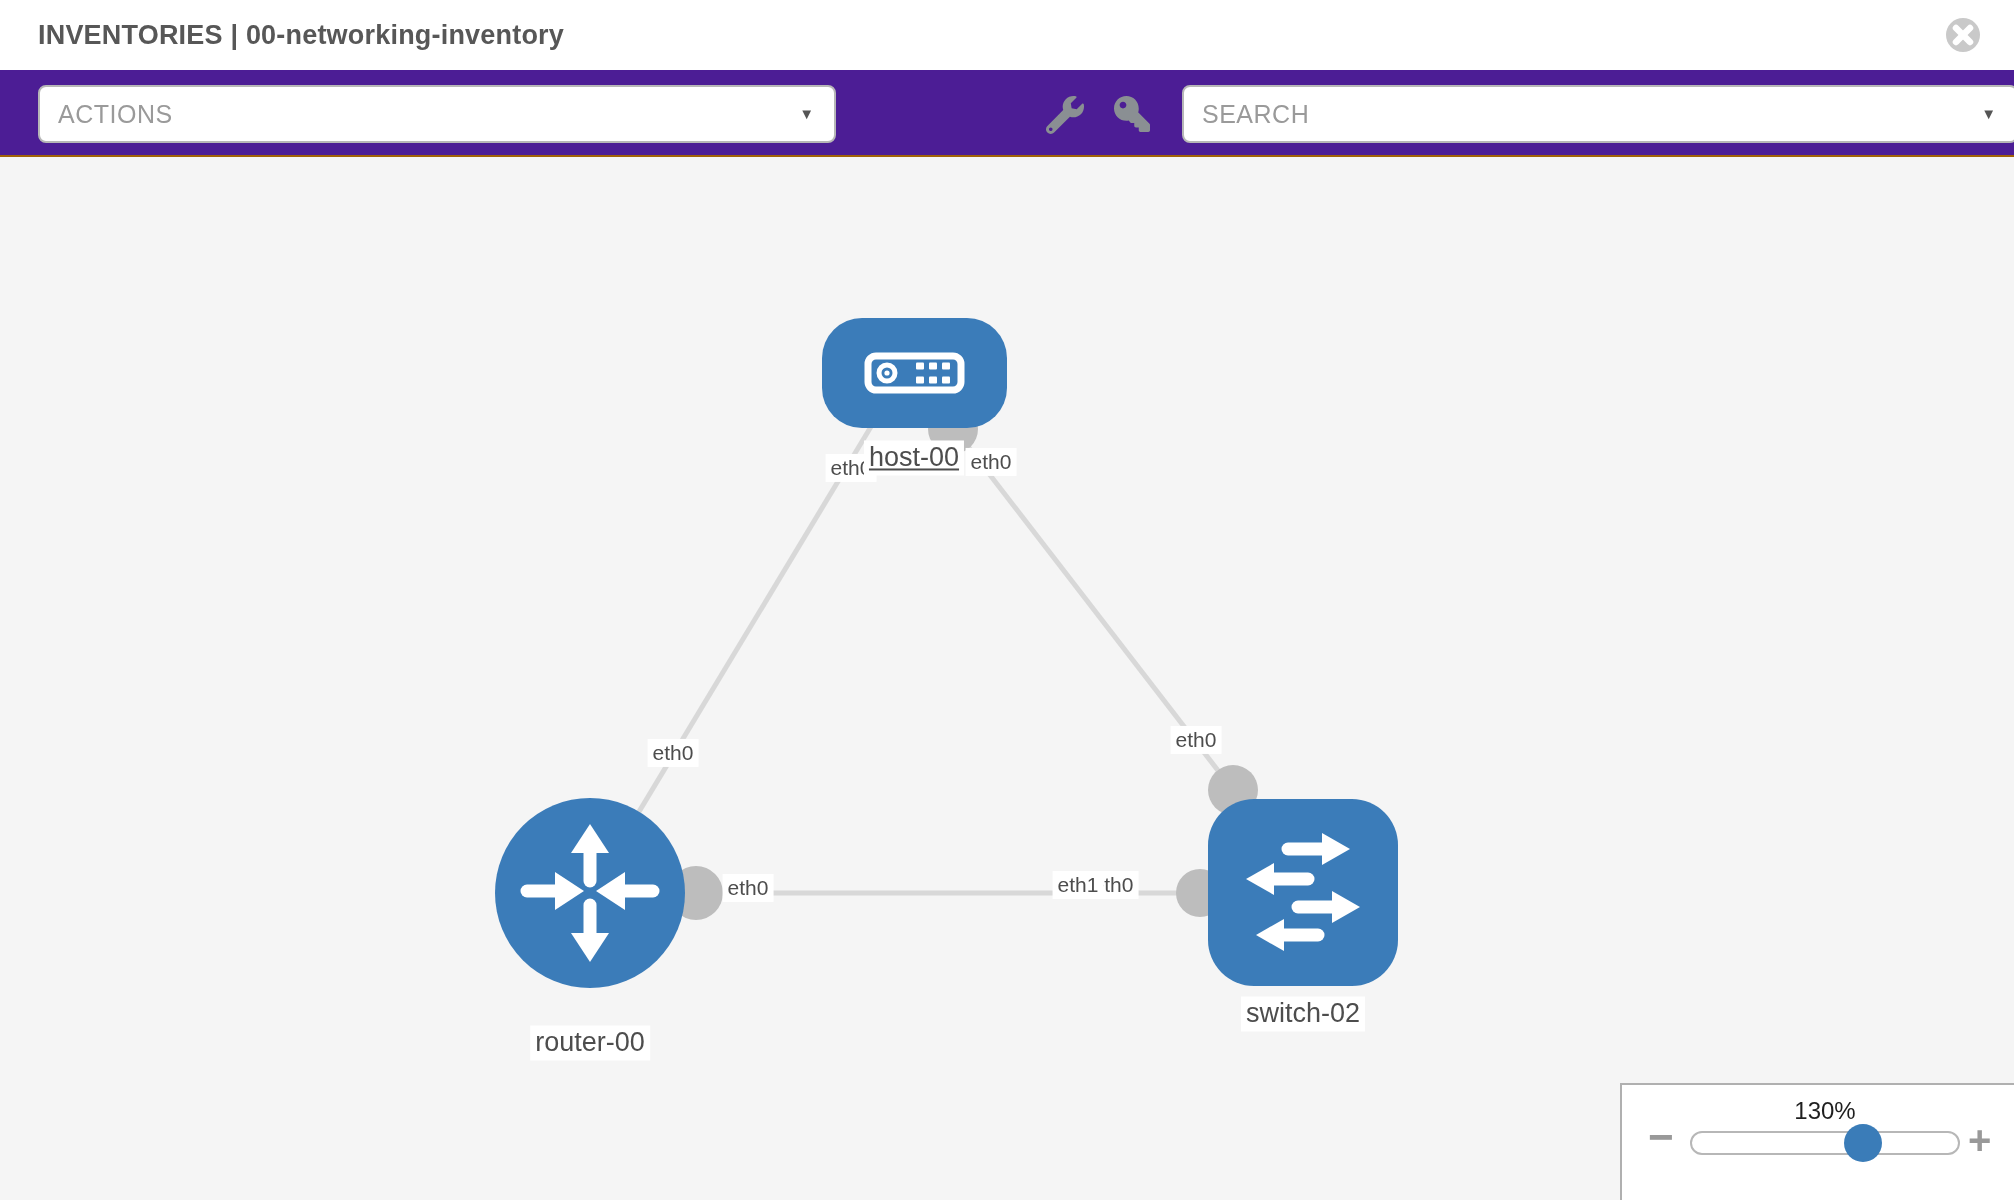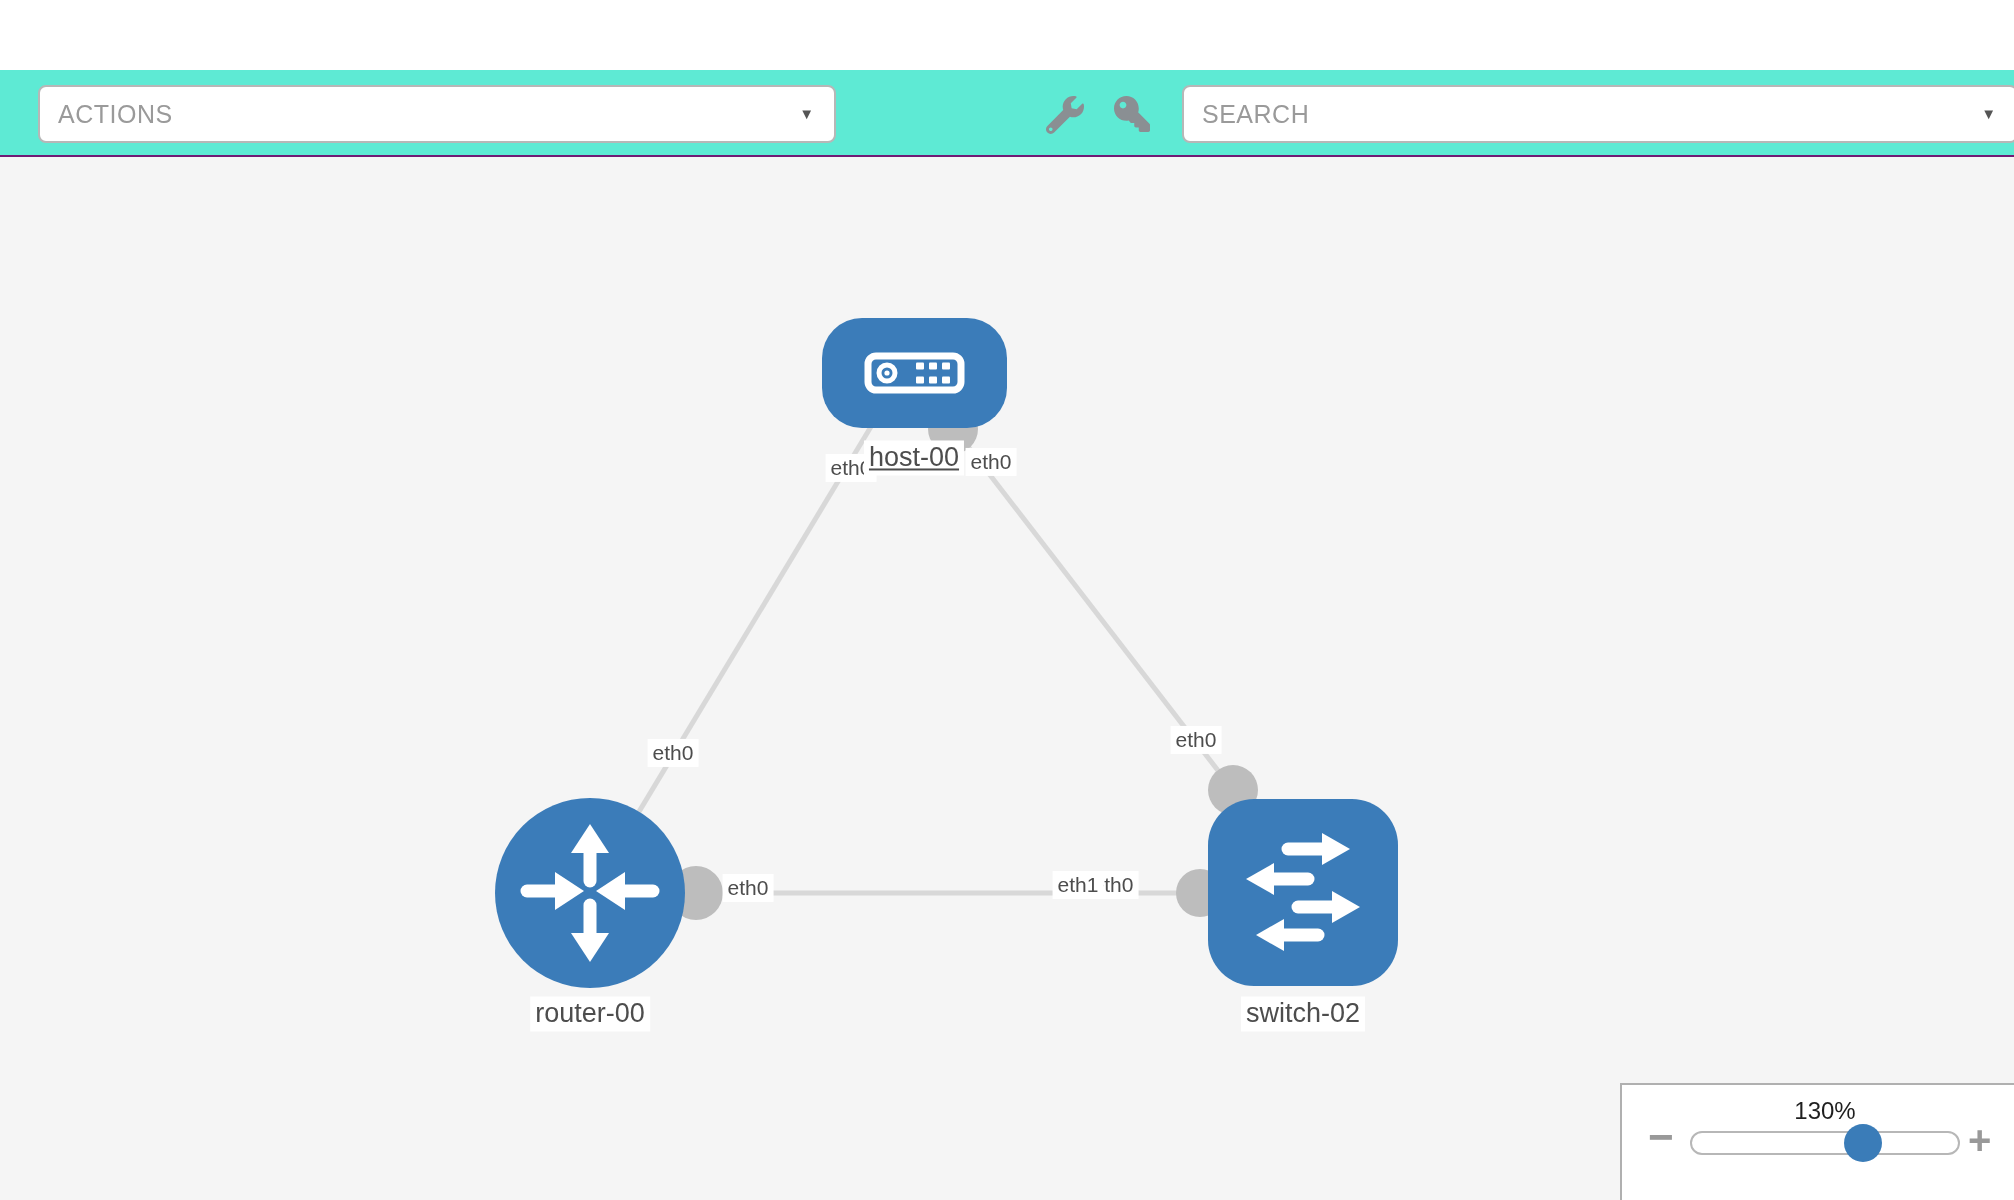--- a/index.html
+++ b/index.html
@@ -29,22 +29,22 @@
   .close-btn {
     position: absolute; right: 32px; top: 16px;
     width: 38px; height: 38px;
     cursor: pointer;
   }
 
   
   .toolbar {
     position: absolute; left: 0; top: 70px;
     width: 100%; height: 87px;
-    background: #5eead4;
-    border-bottom: 2px solid #701a75;
+    background: #4c1d95;
+    border-bottom: 2px solid #a16207;
   }
   .select-box {
     position: absolute; top: 15px; height: 58px;
     background: #ffffff;
     border: 2px solid #b7b7b7;
     border-radius: 8px;
   }
   .select-box .select-label {
     position: absolute; left: 18px; top: 0;
     line-height: 54px;
@@ -121,20 +121,30 @@
     border-radius: 50%;
     background: #3a7cb8;
     cursor: grab;
   }
 </style>
 </head>
 <body>
 
 <div class="screen">
 
+  <div class="app-header">
+    <div class="title">INVENTORIES | 00-networking-inventory</div>
+    <div class="close-btn">
+      <svg width="38" height="38" viewBox="0 0 38 38">
+        <circle cx="19" cy="19" r="17" fill="#c9c9c9"></circle>
+        <line x1="12" y1="12" x2="26" y2="26" stroke="#ffffff" stroke-width="6.5" stroke-linecap="round"></line>
+        <line x1="26" y1="12" x2="12" y2="26" stroke="#ffffff" stroke-width="6.5" stroke-linecap="round"></line>
+      </svg>
+    </div>
+  </div>
 
   <div class="toolbar">
 
     <div class="select-box actions-box">
       <span class="select-label">ACTIONS</span>
       <span class="caret">▼</span>
     </div>
 
     <div class="tool-icon-btn wrench-btn">
       <svg width="38" height="38" viewBox="0 0 512 512">
@@ -215,21 +225,21 @@
 
     <div class="chip iface-label" style="left:851px; top:311px;">eth0</div>
     <div class="chip iface-label" style="left:991px; top:305px;">eth0</div>
     <div class="chip iface-label" style="left:673px; top:596px;">eth0</div>
     <div class="chip iface-label" style="left:748px; top:731px;">eth0</div>
     <div class="chip iface-label" style="left:1113px; top:728px;">eth0</div>
     <div class="chip iface-label" style="left:1078px; top:728px;">eth1</div>
     <div class="chip iface-label" style="left:1196px; top:583px;">eth0</div>
 
     <div class="chip node-label" style="left:914px; top:301px;text-decoration:underline;">host-00</div>
-    <div class="chip node-label" style="left:590px; top:857px;">router-00</div>
+    <div class="chip node-label" style="left:590px; top:886px;">router-00</div>
     <div class="chip node-label" style="left:1303px; top:857px;">switch-02</div>
 
     <div class="zoom-panel">
       <div class="zoom-level">130%</div>
       <div class="zoom-out">−</div>
       <div class="zoom-track">
         <div class="zoom-knob"></div>
       </div>
       <div class="zoom-in">+</div>
     </div>

